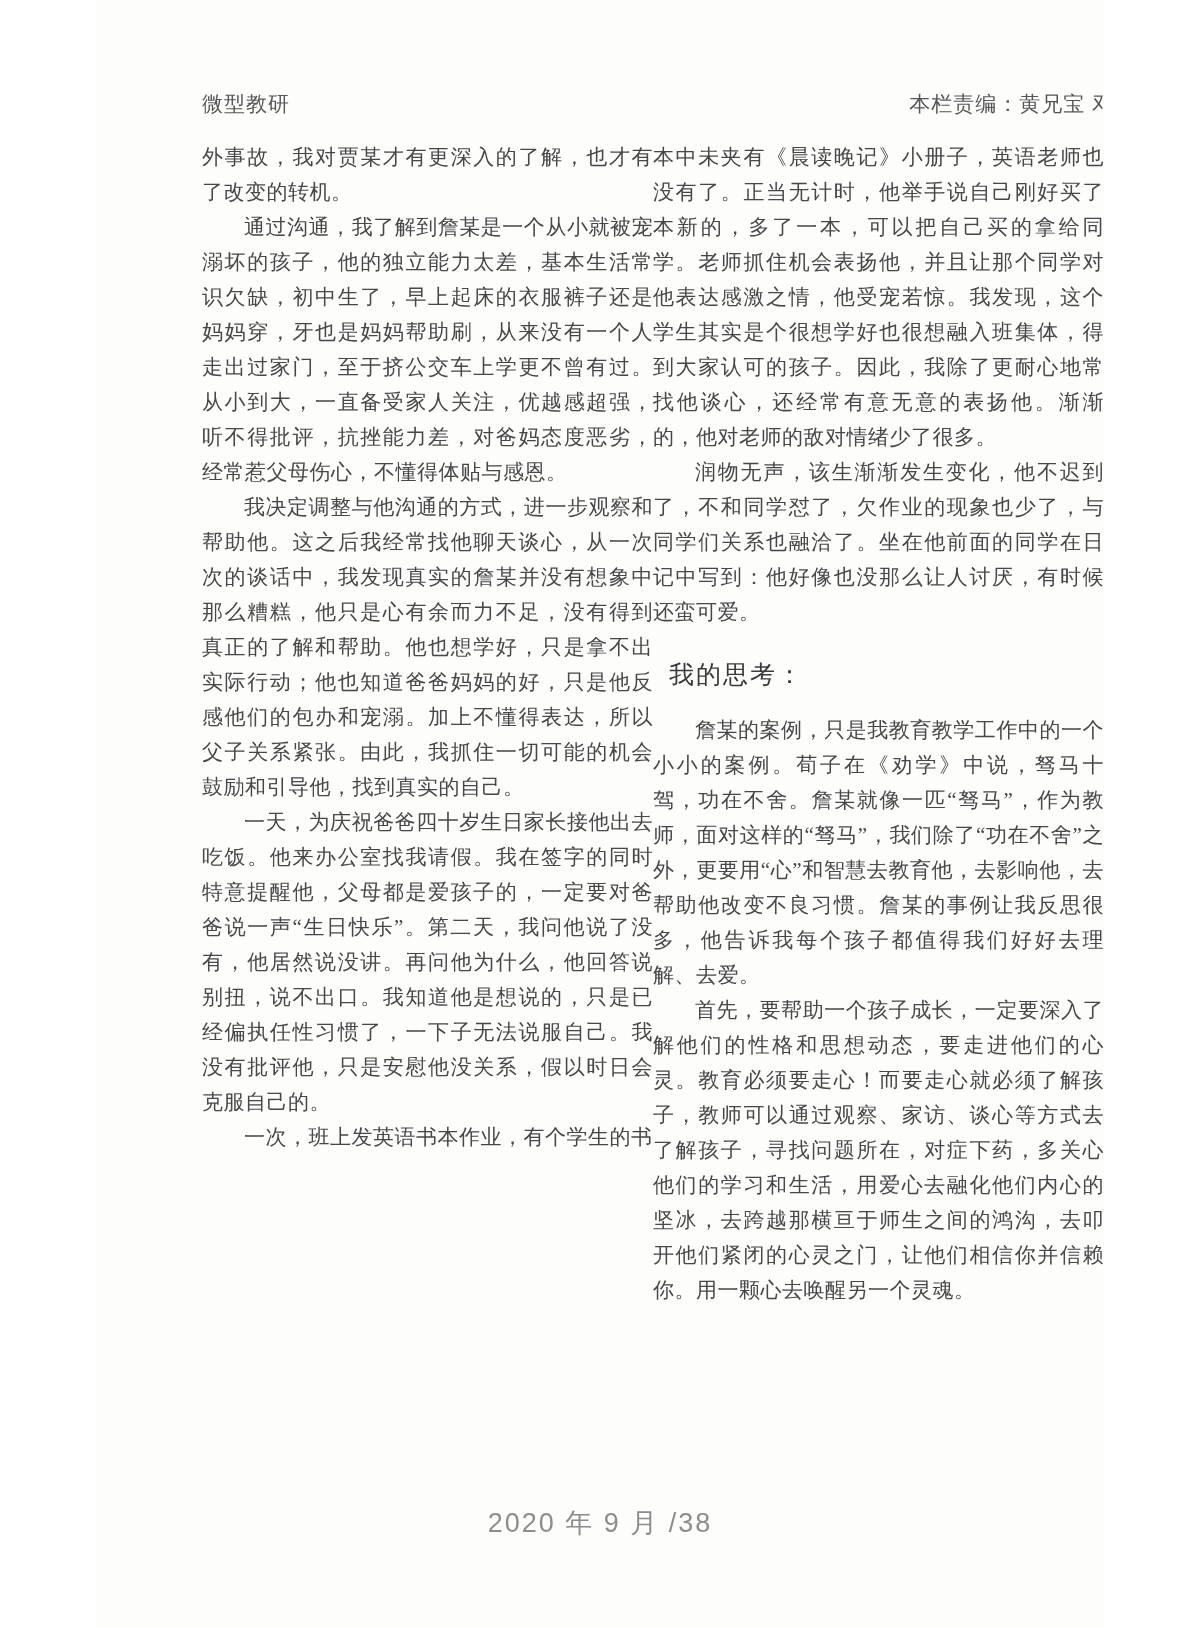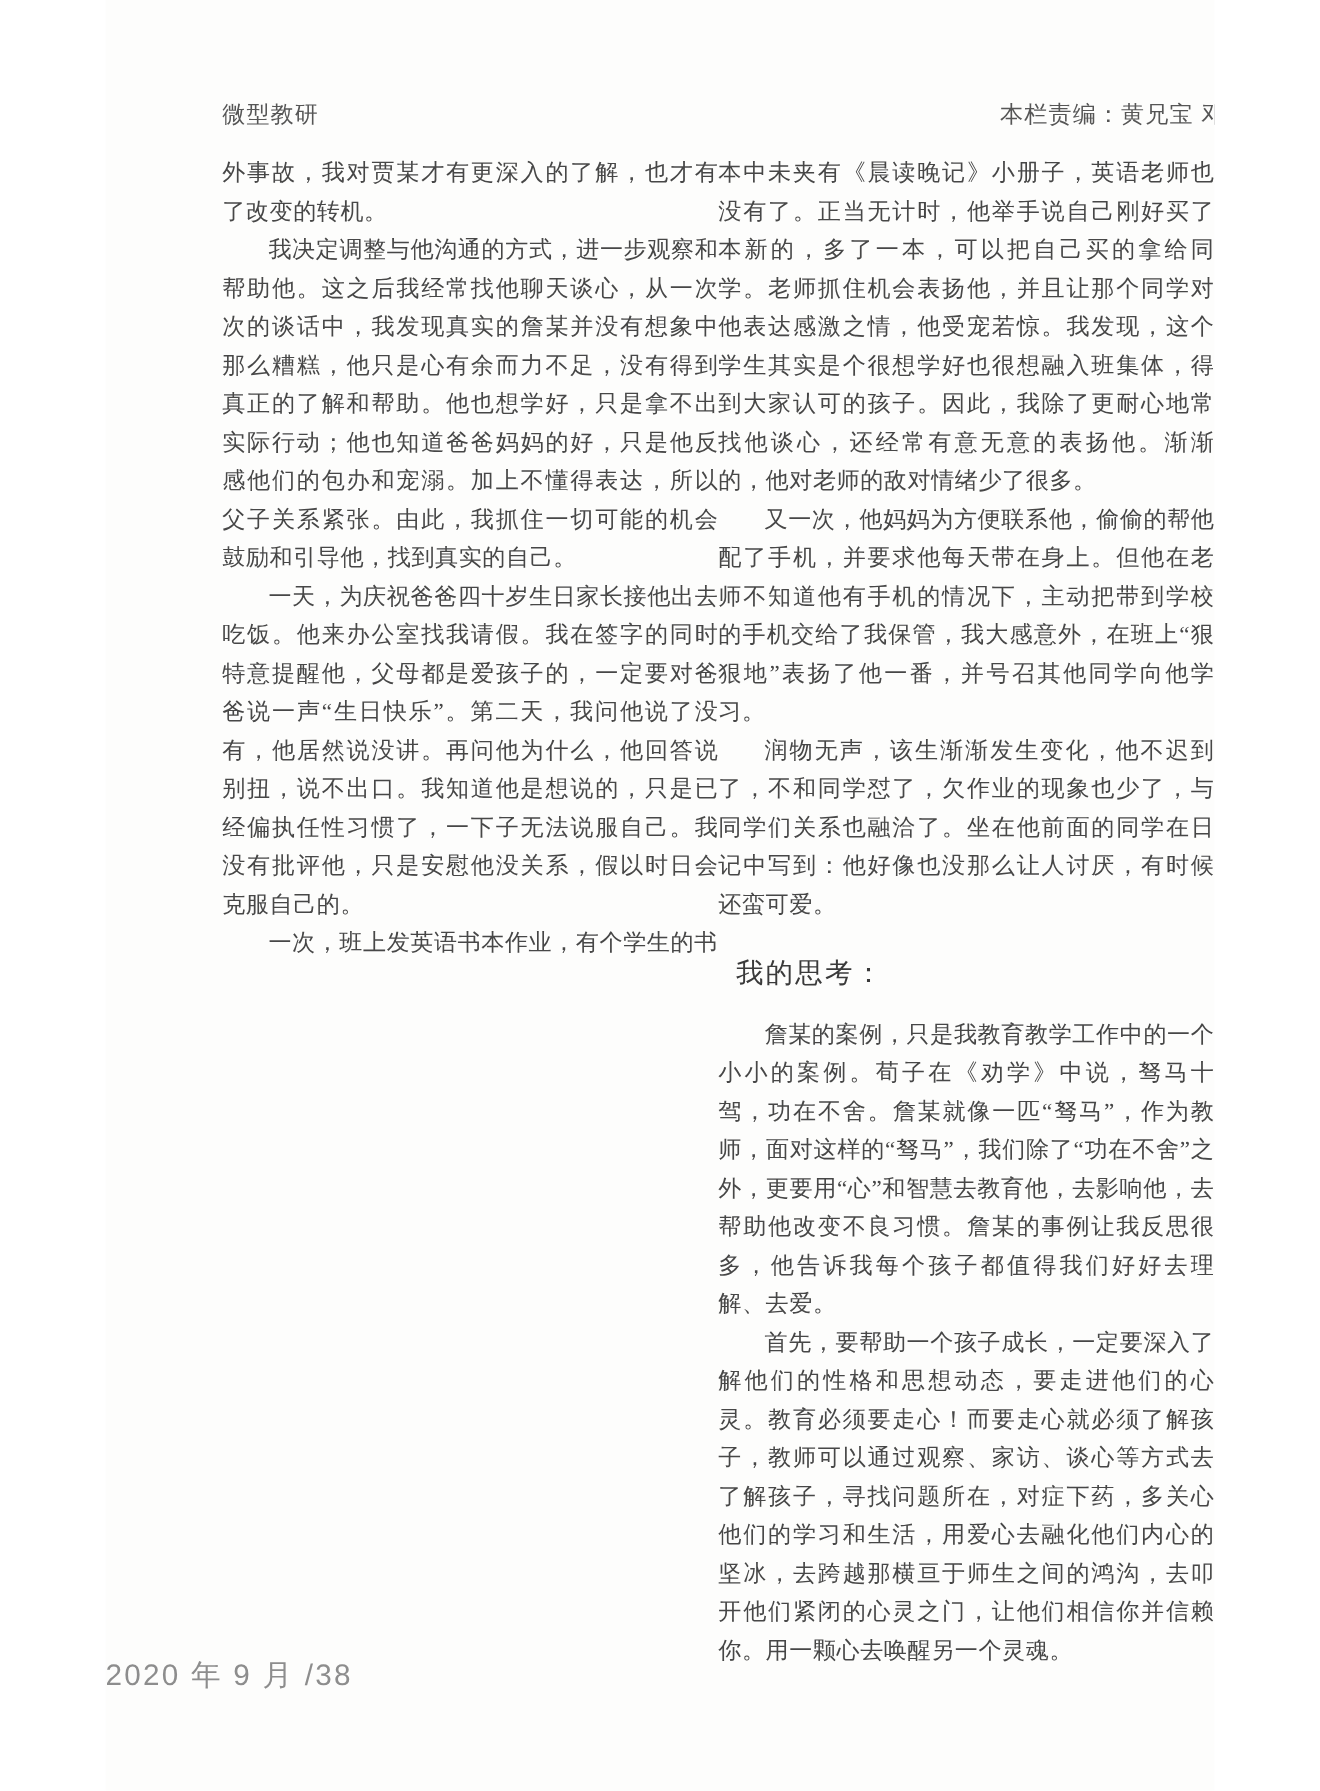--- a/index.html
+++ b/index.html
@@ -57,20 +57,21 @@
     font-weight: 400;
     color: #3a3a3a;
     margin: 28px 0 22px 16px;
     letter-spacing: 2px;
   }
   .page-footer {
     position: absolute;
     top: 1505px;
     left: 0;
     width: 100%;
+    text-align: center;
     font-family: "Liberation Sans", "DejaVu Sans", sans-serif;
     font-size: 27px;
     font-weight: 300;
     color: #8d8d8d;
     letter-spacing: 2px;
   }
 </style>
 </head>
 <body>
 
@@ -78,28 +79,28 @@
 
   <div class="page-header">
     <span>微型教研</span>
     <span>本栏责编：黄兄宝 邓李志</span>
   </div>
 
   <div class="columns">
 
     <div class="col">
       <p>外事故，我对贾某才有更深入的了解，也才有了改变的转机。</p>
+      <p class="indent">通过沟通，我了解到詹某是一个从小就被宠溺坏的孩子，他的独立能力太差，基本生活常识欠缺，初中生了，早上起床的衣服裤子还是妈妈穿，牙也是妈妈帮助刷，从来没有一个人走出过家门，至于挤公交车上学更不曾有过。从小到大，一直备受家人关注，优越感超强，听不得批评，抗挫能力差，对爸妈态度恶劣，经常惹父母伤心，不懂得体贴与感恩。</p>
       <p class="indent">我决定调整与他沟通的方式，进一步观察和帮助他。这之后我经常找他聊天谈心，从一次次的谈话中，我发现真实的詹某并没有想象中那么糟糕，他只是心有余而力不足，没有得到真正的了解和帮助。他也想学好，只是拿不出实际行动；他也知道爸爸妈妈的好，只是他反感他们的包办和宠溺。加上不懂得表达，所以父子关系紧张。由此，我抓住一切可能的机会鼓励和引导他，找到真实的自己。</p>
       <p class="indent">一天，为庆祝爸爸四十岁生日家长接他出去吃饭。他来办公室找我请假。我在签字的同时特意提醒他，父母都是爱孩子的，一定要对爸爸说一声“生日快乐”。第二天，我问他说了没有，他居然说没讲。再问他为什么，他回答说别扭，说不出口。我知道他是想说的，只是已经偏执任性习惯了，一下子无法说服自己。我没有批评他，只是安慰他没关系，假以时日会克服自己的。</p>
       <p class="indent">一次，班上发英语书本作业，有个学生的书</p>
     </div>
 
     <div class="col">
       <p>本中未夹有《晨读晚记》小册子，英语老师也没有了。正当无计时，他举手说自己刚好买了本新的，多了一本，可以把自己买的拿给同学。老师抓住机会表扬他，并且让那个同学对他表达感激之情，他受宠若惊。我发现，这个学生其实是个很想学好也很想融入班集体，得到大家认可的孩子。因此，我除了更耐心地常找他谈心，还经常有意无意的表扬他。渐渐的，他对老师的敌对情绪少了很多。</p>
-      <p class="indent">又一次，他妈妈为方便联系他，偷偷的帮他配了手机，并要求他每天带在身上。但他在老师不知道他有手机的情况下，主动把带到学校的手机交给了我保管，我大感意外，在班上“狠狠地”表扬了他一番，并号召其他同学向他学习。</p>
       <p class="indent">润物无声，该生渐渐发生变化，他不迟到了，不和同学怼了，欠作业的现象也少了，与同学们关系也融洽了。坐在他前面的同学在日记中写到：他好像也没那么让人讨厌，有时候还蛮可爱。</p>
       <div class="section-heading">我的思考：</div>
       <p class="indent">詹某的案例，只是我教育教学工作中的一个小小的案例。荀子在《劝学》中说，驽马十驾，功在不舍。詹某就像一匹“驽马”，作为教师，面对这样的“驽马”，我们除了“功在不舍”之外，更要用“心”和智慧去教育他，去影响他，去帮助他改变不良习惯。詹某的事例让我反思很多，他告诉我每个孩子都值得我们好好去理解、去爱。</p>
       <p class="indent">首先，要帮助一个孩子成长，一定要深入了解他们的性格和思想动态，要走进他们的心灵。教育必须要走心！而要走心就必须了解孩子，教师可以通过观察、家访、谈心等方式去了解孩子，寻找问题所在，对症下药，多关心他们的学习和生活，用爱心去融化他们内心的坚冰，去跨越那横亘于师生之间的鸿沟，去叩开他们紧闭的心灵之门，让他们相信你并信赖你。用一颗心去唤醒另一个灵魂。</p>
     </div>
 
   </div>
 
   <div class="page-footer">2020 年 9 月 /38</div>
 

